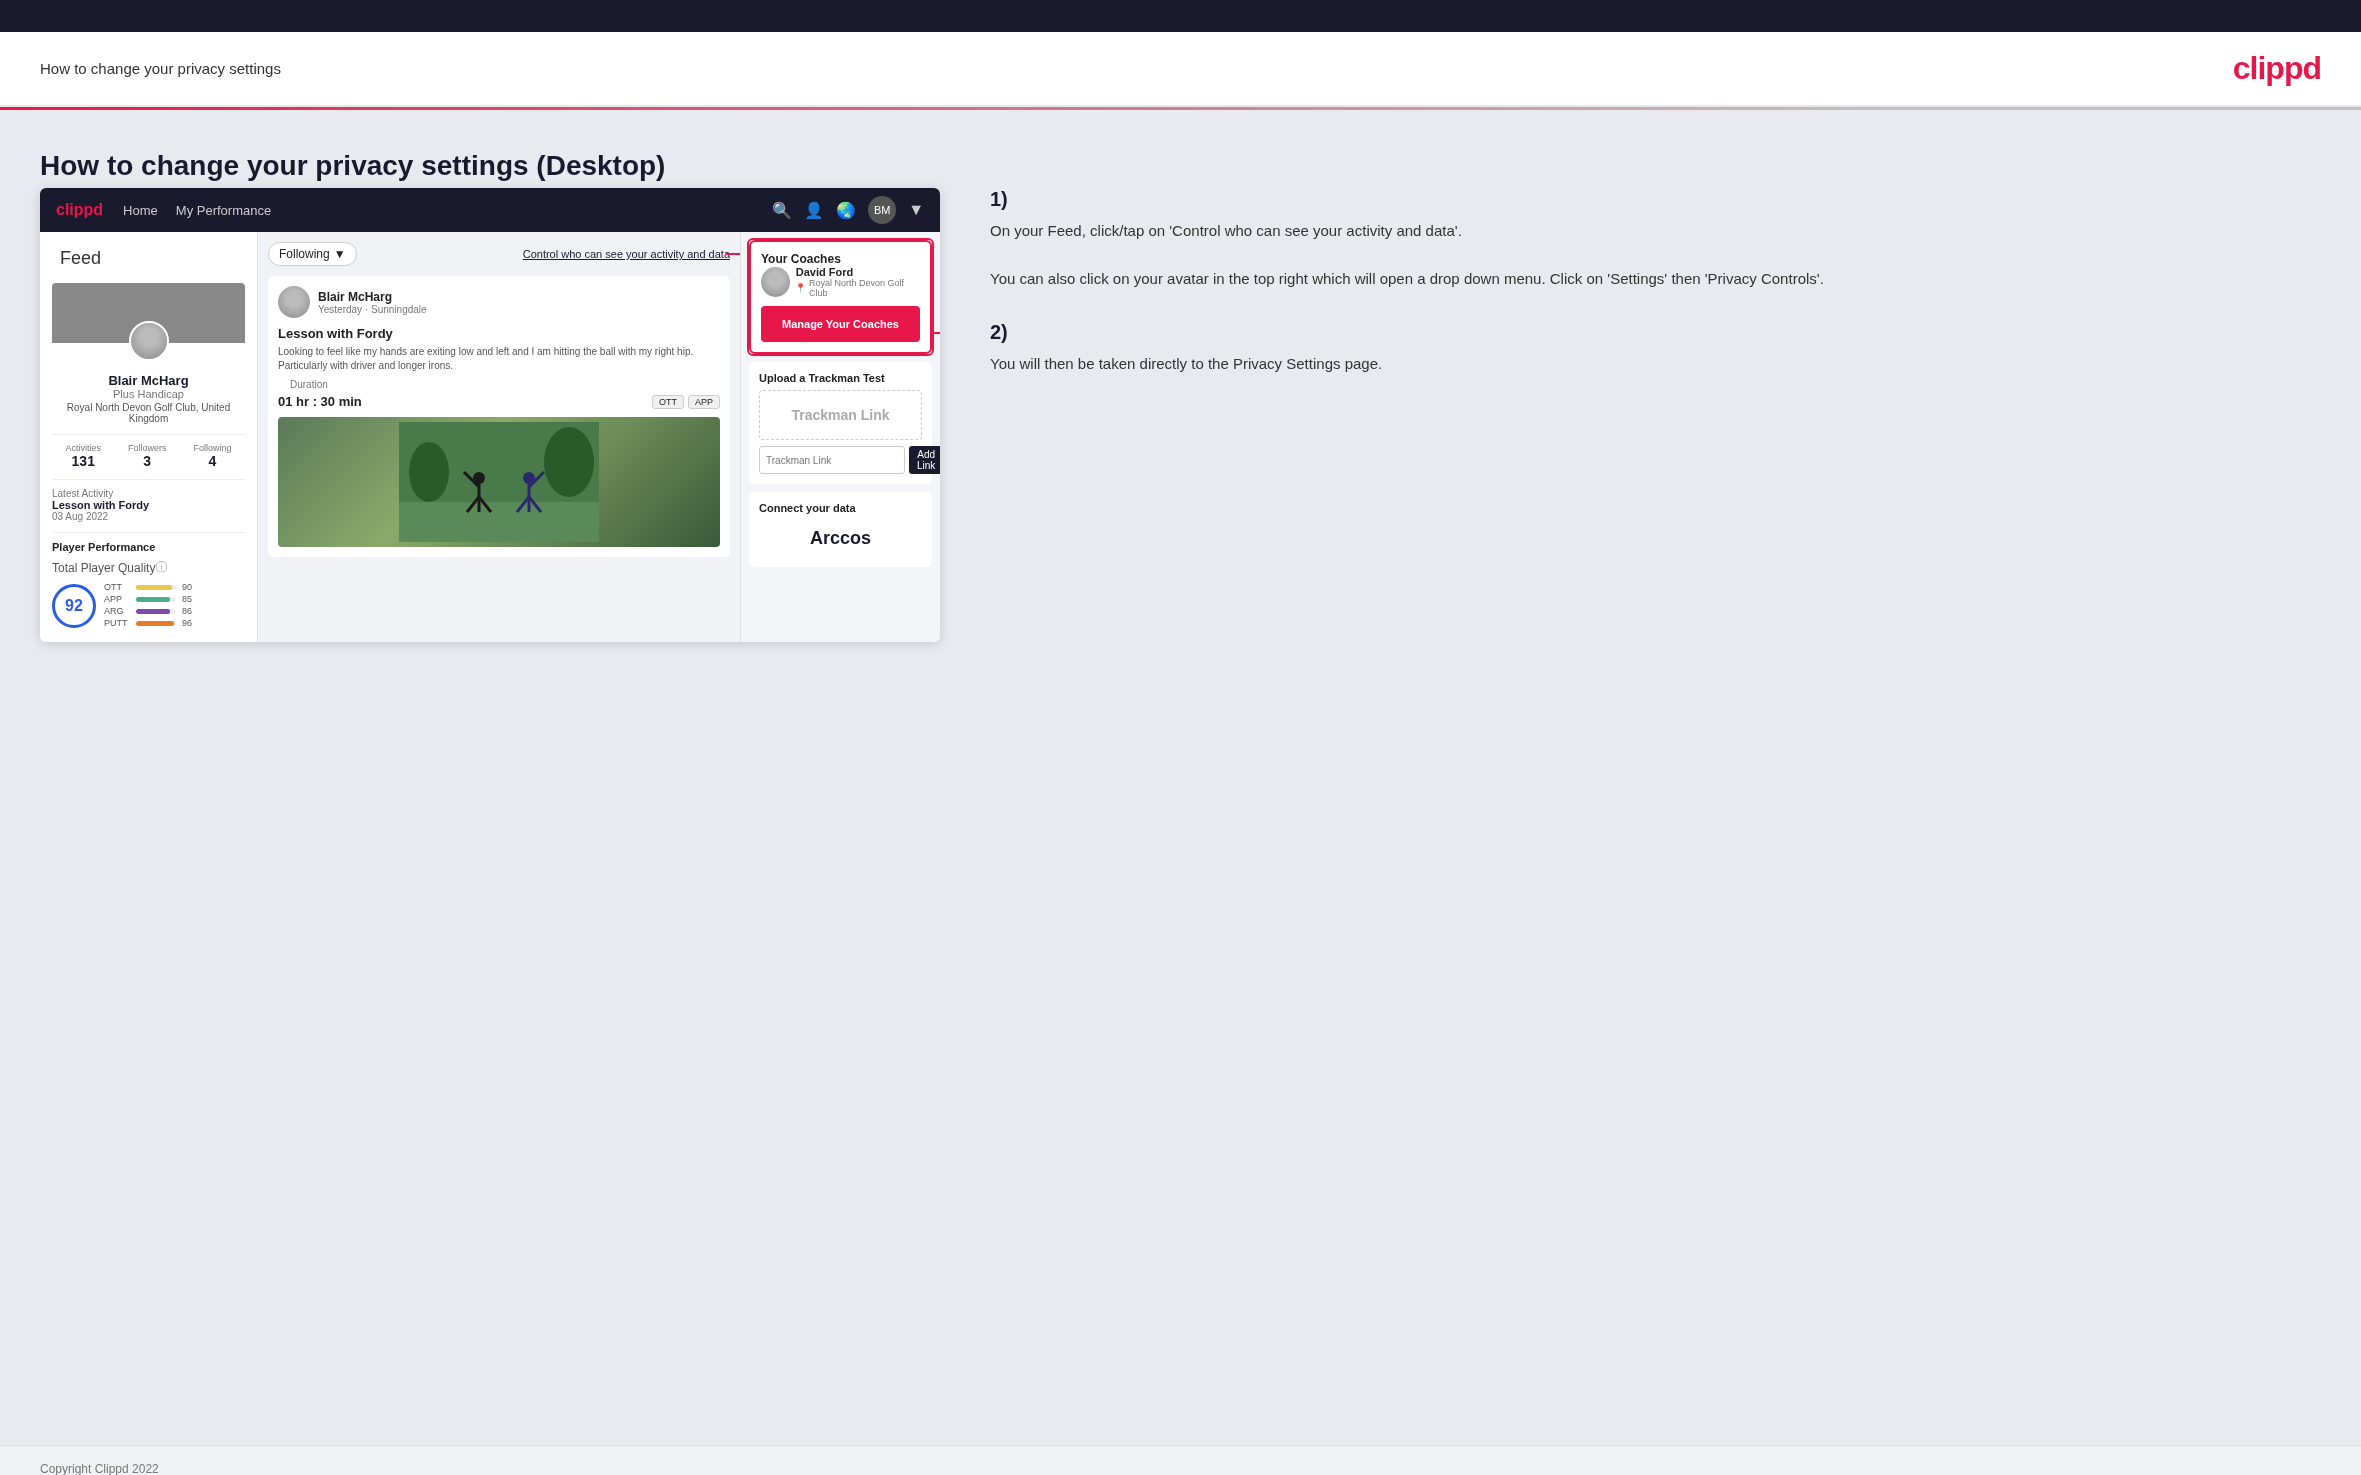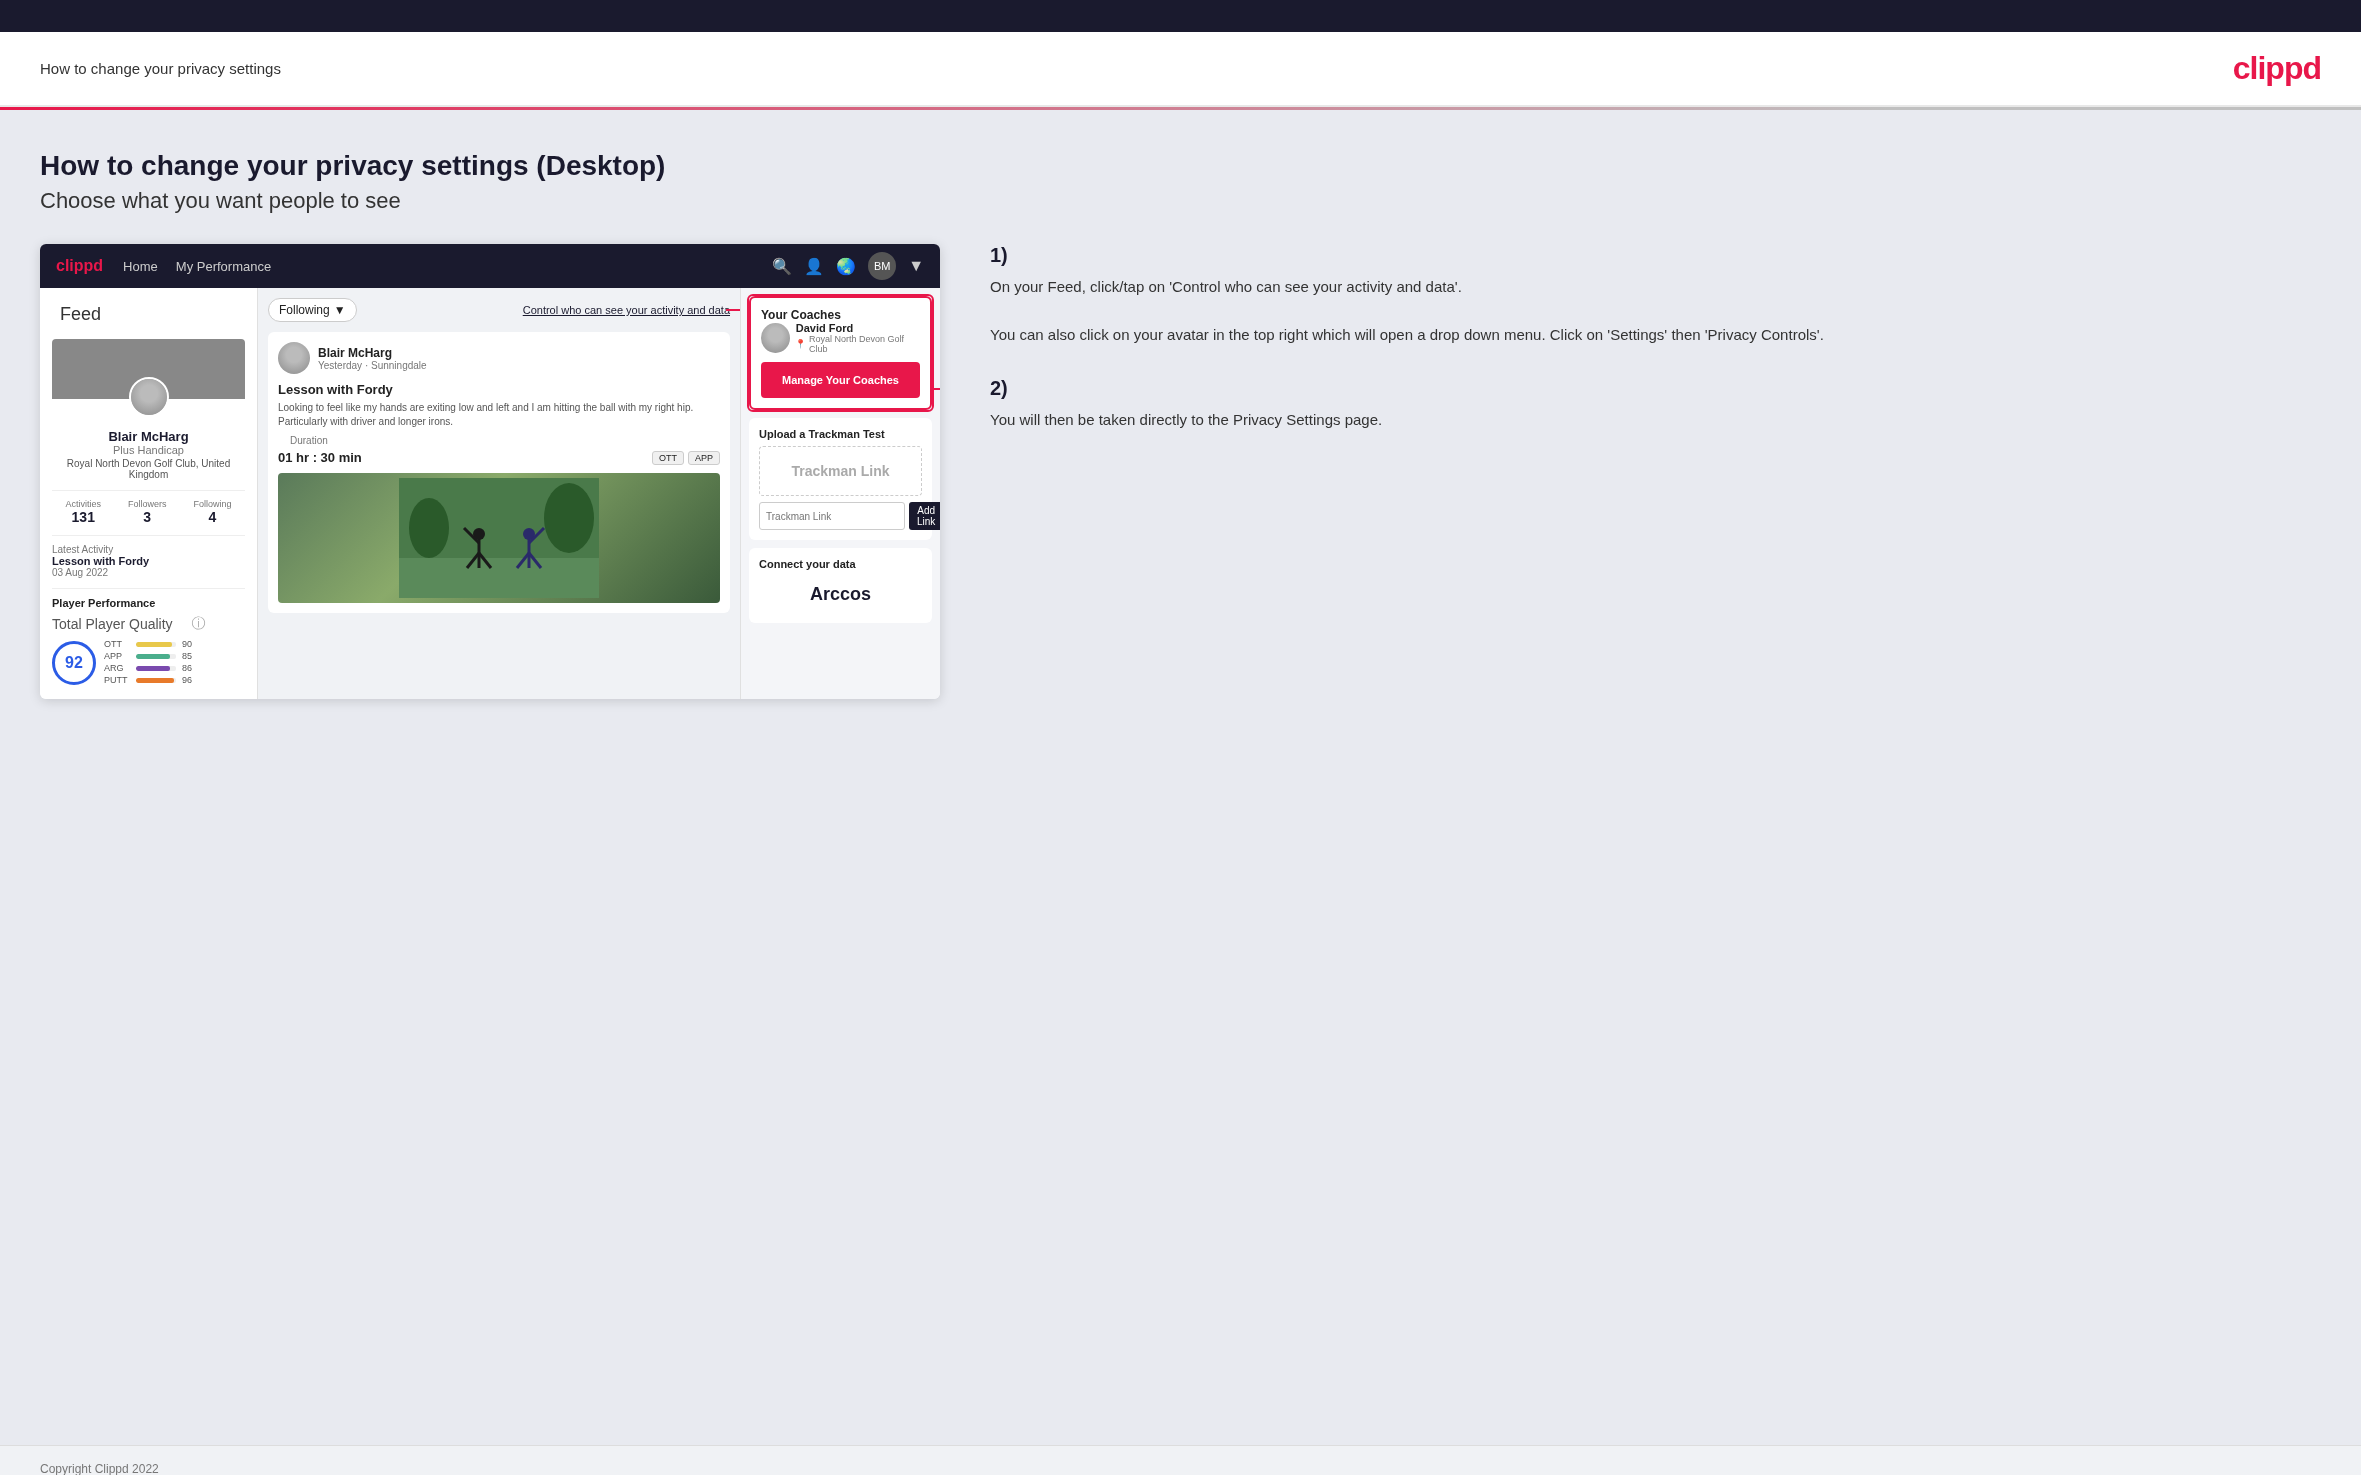--- a/index.html
+++ b/index.html
@@ -249,25 +249,25 @@
       border-top: 1px solid #eee;
     }
 
     .perf-title {
       font-size: 11px;
       font-weight: bold;
       margin-bottom: 6px;
     }
 
     .total-quality {
-      font-size: 14px;
+      font-size: 12px;
       color: #555;
       display: flex;
       align-items: center;
-      gap: 19px;
+      gap: 0;
       margin-bottom: 6px;
     }
 
     .quality-circle {
       display: flex;
       align-items: center;
       gap: 8px;
     }
 
     .circle-score {
@@ -601,21 +601,20 @@
 
 <div class="header">
   <span class="header-title">How to change your privacy settings</span>
   <span class="clippd-logo">clippd</span>
 </div>
 
 <div class="red-line"></div>
 
 <div class="main-content">
   <h1 class="page-heading">How to change your privacy settings (Desktop)</h1>
-  <p class="page-subheading">Choose what you want people to see</p>
 
   <div class="content-area">
 
     <div class="app-mockup">
 
       <div class="app-nav">
         <span class="app-nav-logo">clippd</span>
         <div class="app-nav-items">
           <span class="app-nav-item">Home</span>
           <span class="app-nav-item">My Performance</span>

